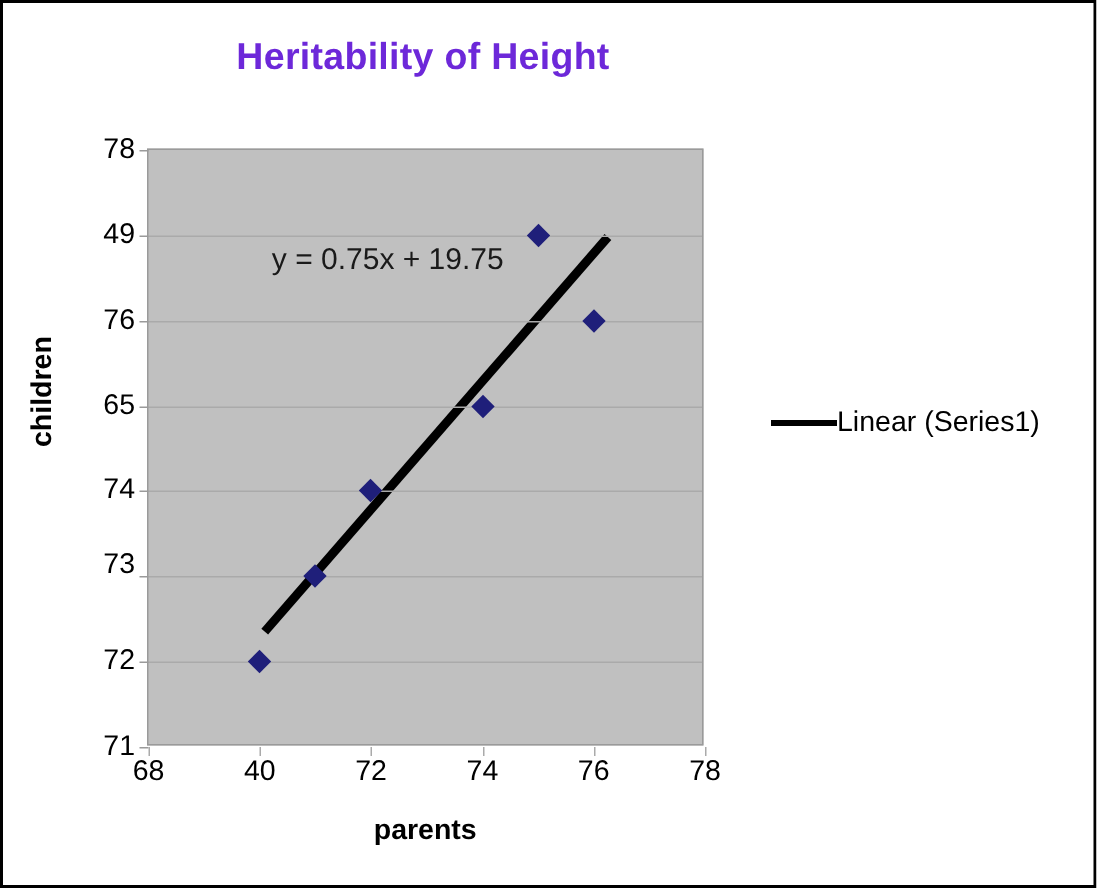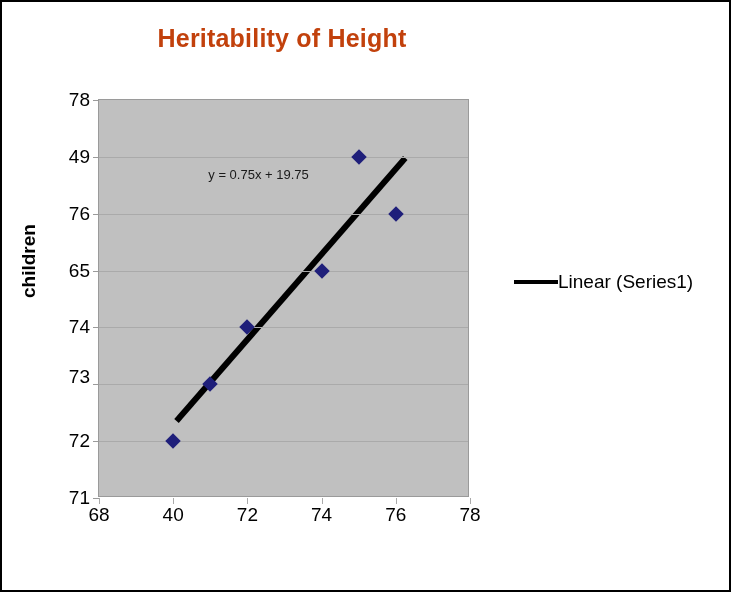--- a/index.html
+++ b/index.html
@@ -20,21 +20,21 @@
     overflow: hidden;
   }
   #chart-title {
     position: absolute;
     left: 0;
     top: 22px;
     width: 560px;
     text-align: center;
     font-size: 25px;
     font-weight: bold;
-    color: #c2410c;
+    color: #6d28d9;
     letter-spacing: 0.2px;
   }
   
   #plot-area {
     position: absolute;
     left: 96px;
     top: 97px;
     width: 371px;
     height: 398px;
     background: #c0c0c0;
@@ -88,21 +88,21 @@
   #trendline-svg {
     position: absolute;
     left: 0;
     top: 0;
     width: 100%;
     height: 100%;
     overflow: visible;
   }
   #equation-label {
     position: absolute;
-    font-size: 13px;
+    font-size: 20px;
     color: #1a1a1a;
     white-space: nowrap;
   }
   
   #y-axis-title {
     position: absolute;
     left: 16px;
     top: 296px;
     transform-origin: left top;
     transform: rotate(-90deg);
@@ -205,20 +205,21 @@
       <div class="axis-label-x" style="left: 371px;">78</div>
       <div class="data-point" title="70, 72" style="left: 74.2px; top: 341.143px; background: rgb(31, 31, 122);"></div>
       <div class="data-point" title="71, 73" style="left: 111.3px; top: 284.286px; background: rgb(31, 31, 122);"></div>
       <div class="data-point" title="72, 74" style="left: 148.4px; top: 227.429px; background: rgb(31, 31, 122);"></div>
       <div class="data-point" title="74, 75" style="left: 222.6px; top: 170.571px; background: rgb(31, 31, 122);"></div>
       <div class="data-point" title="75, 77" style="left: 259.7px; top: 56.8571px; background: rgb(31, 31, 122);"></div>
       <div class="data-point" title="76, 76" style="left: 296.8px; top: 113.714px; background: rgb(31, 31, 122);"></div>
     </div>
 
   <div id="y-axis-title">children</div>
+  <div id="x-axis-title">parents</div>
 
   <div id="legend">
     <div class="legend-row">
       <span class="legend-key">
         <span class="legend-marker-line"></span>
       </span>
       <span class="legend-text">Linear (Series1)</span>
     </div>
   </div>
 

